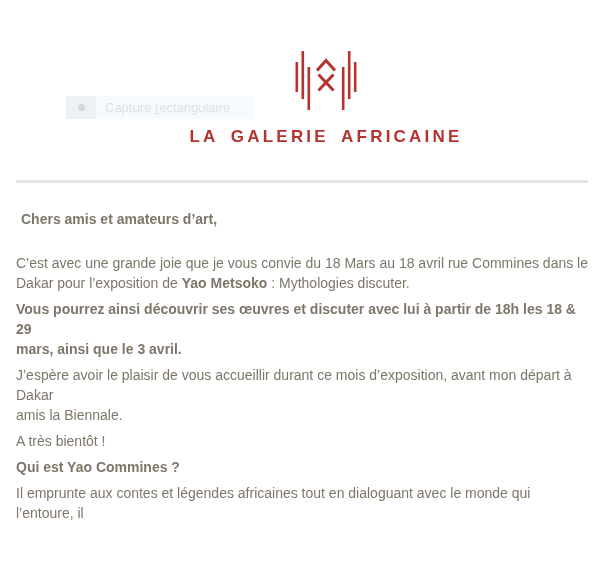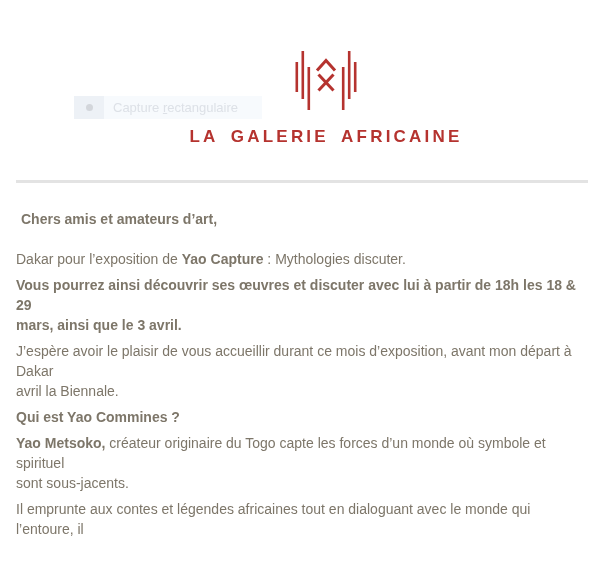--- a/index.html
+++ b/index.html
@@ -7,21 +7,21 @@
     width: 604px; height: 564px;
     background: #ffffff;
     font-family: "Liberation Sans", sans-serif;
     color: #7d7669;
     position: relative;
     overflow: hidden;
   }
 
   
   .capture-overlay {
-    position: absolute; left: 74px; top: 96px;
+    position: absolute; left: 66px; top: 96px;
     width: 188px; height: 23px;
     display: flex; align-items: stretch;
     pointer-events: none;
   }
   .capture-overlay .icon-cell {
     width: 30px; background: #edf1f6;
     display: flex; align-items: center; justify-content: center;
   }
   .capture-overlay .dot {
     width: 7px; height: 7px; border-radius: 50%;
@@ -58,21 +58,21 @@
     margin: 33px 16px 0 16px;
   }
 
   
   .content {
     padding: 26px 16px 0 16px;
     font-size: 14px;
     line-height: 20px;
   }
   .content p { margin: 0 0 6px 0; }
-  .content p.greeting { padding-left: 5px; margin-bottom: 0; font-weight: bold; }
+  .content p.greeting { padding-left: 5px; margin-bottom: 24px; font-weight: bold; }
   .b { font-weight: bold; }
 </style>
 </head>
 <body>
 
 <div class="capture-overlay">
   <div class="icon-cell">
     <span class="dot"></span>
   </div>
   <div class="label-cell"><span>Capture </span><span class="accel">r</span><span>ectangulaire</span></div>
@@ -97,41 +97,38 @@
   <div class="brand-title">LA GALERIE AFRICAINE</div>
 </div>
 
 <div class="divider"></div>
 
 <div class="content">
 
   <p class="greeting">Chers amis et amateurs d’art,</p>
 
   <p>
-    <br>
-    <span>Dakar pour l’exposition de </span><span class="b">Yao Capture</span><span> : Mythologies discuter.</span>
+    <span>C’est avec une grande joie que je vous convie du 18 Mars au 18 avril rue Commines dans le</span><br>
+    <span>Dakar pour l’exposition de </span><span class="b">Yao Metsoko</span><span> : Mythologies discuter.</span>
   </p>
 
   <p class="b">
     <span>Vous pourrez ainsi découvrir ses œuvres et discuter avec lui à partir de 18h les 18 &amp; 29</span><br>
     <span>mars, ainsi que le 3 avril.</span>
   </p>
 
   <p>
     <span>J’espère avoir le plaisir de vous accueillir durant ce mois d’exposition, avant mon départ à Dakar</span><br>
-    <span>avril la Biennale.</span>
+    <span>amis la Biennale.</span>
   </p>
 
+  <p>A très bientôt !</p>
 
   <p class="b">Qui est Yao Commines ?</p>
 
-  <p>
-    <span class="b">Yao Metsoko,</span><span> créateur originaire du Togo capte les forces d’un monde où symbole et spirituel</span><br>
-    <span>sont sous-jacents.</span>
-  </p>
 
   <p>
     <span>Il emprunte aux contes et légendes africaines tout en dialoguant avec le monde qui l’entoure, il</span><br>
     <br>
     
   </p>
 
 </div>
 
 </body></html>

